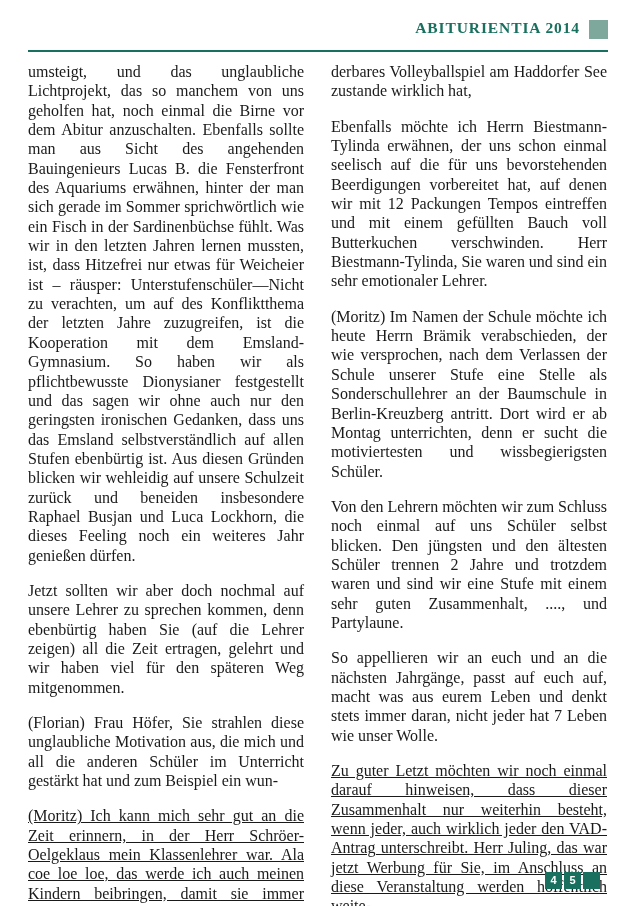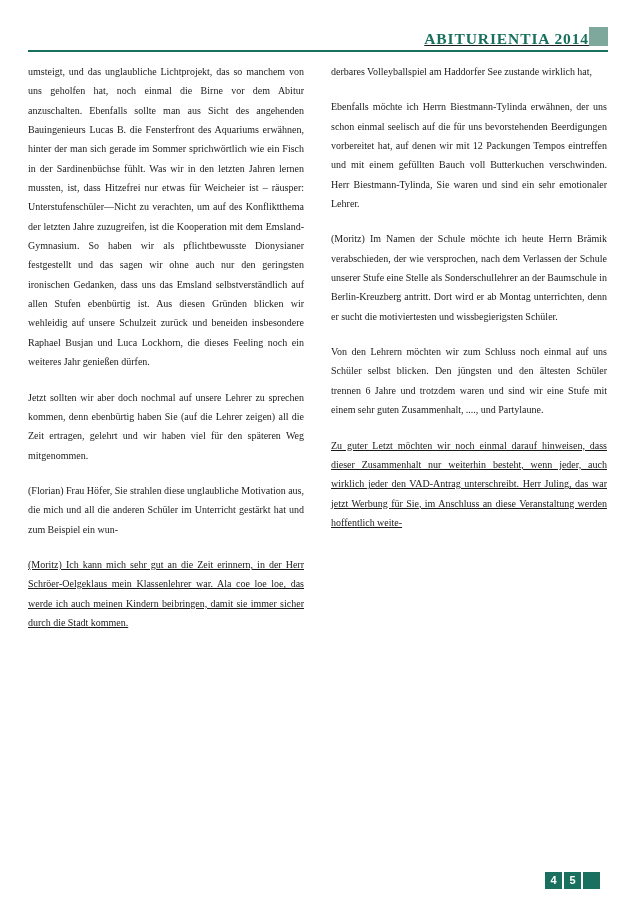--- a/index.html
+++ b/index.html
@@ -26,24 +26,24 @@
   
   .masthead {
     position: absolute;
     left: 28px;
     top: 20px;
     width: 580px;
     height: 34px;
   }
   .masthead-inner {
     display: flex;
-    align-items: flex-end;
+    align-items: flex-start;
     justify-content: flex-end;
+    gap: 9px;
     height: 26px;
-    text-decoration: underline;
   }
   .masthead-title {
     font-family: "Liberation Serif", "DejaVu Serif", serif;
     font-weight: bold;
     font-size: 15.5px;
     letter-spacing: 0.9px;
     color: #19705e;
     line-height: 1;
     white-space: nowrap;
   }
@@ -70,21 +70,21 @@
     width: 580px;
     display: flex;
     gap: 27px;
   }
   .col {
     width: 276px;
     flex: 0 0 276px;
   }
   .col p {
     margin: 0 0 16px 0;
-    font-size: 10px;
+    font-size: 16px;
     line-height: 19.35px;
     text-align: justify;
     text-justify: inter-word;
     hyphens: manual;
     word-spacing: -0.1px;
   }
   .col p:last-child {
     margin-bottom: 0;
     text-decoration: underline;
   }
@@ -131,21 +131,22 @@
       <p>umsteigt, und das unglaubliche Lichtprojekt, das so manchem von uns geholfen hat, noch einmal die Birne vor dem Abitur anzuschalten. Ebenfalls sollte man aus Sicht des angehenden Bauingenieurs Lucas B. die Fensterfront des Aquariums erwähnen, hinter der man sich gerade im Sommer sprichwörtlich wie ein Fisch in der Sardinenbüchse fühlt. Was wir in den letzten Jahren lernen mussten, ist, dass Hitzefrei nur etwas für Weicheier ist – räusper: Unterstufenschüler—Nicht zu verachten, um auf des Konfliktthema der letzten Jahre zuzugreifen, ist die Kooperation mit dem Emsland-Gymnasium. So haben wir als pflichtbewusste Dionysianer festgestellt und das sagen wir ohne auch nur den geringsten ironischen Gedanken, dass uns das Emsland selbstverständlich auf allen Stufen ebenbürtig ist. Aus diesen Gründen blicken wir wehleidig auf unsere Schulzeit zurück und beneiden insbesondere Raphael Busjan und Luca Lockhorn, die dieses Feeling noch ein weiteres Jahr genießen dürfen.</p>
       <p>Jetzt sollten wir aber doch nochmal auf unsere Lehrer zu sprechen kommen, denn ebenbürtig haben Sie (auf die Lehrer zeigen) all die Zeit ertragen, gelehrt und wir haben viel für den späteren Weg mitgenommen.</p>
       <p>(Florian) Frau Höfer, Sie strahlen diese unglaubliche Motivation aus, die mich und all die anderen Schüler im Unterricht gestärkt hat und zum Beispiel ein wun-</p>
       <p>(Moritz) Ich kann mich sehr gut an die Zeit erinnern, in der Herr Schröer-Oelgeklaus mein Klassenlehrer war. Ala coe loe loe, das werde ich auch meinen Kindern beibringen, damit sie immer sicher durch die Stadt kommen.</p>
     </div>
 
     <div class="col">
       <p>derbares Volleyballspiel am Haddorfer See zustande wirklich hat,</p>
       <p>Ebenfalls möchte ich Herrn Biestmann-Tylinda erwähnen, der uns schon einmal seelisch auf die für uns bevorstehenden Beerdigungen vorbereitet hat, auf denen wir mit 12 Packungen Tempos eintreffen und mit einem gefüllten Bauch voll Butterkuchen verschwinden. Herr Biestmann-Tylinda, Sie waren und sind ein sehr emotionaler Lehrer.</p>
       <p>(Moritz) Im Namen der Schule möchte ich heute Herrn Brämik verabschieden, der wie versprochen, nach dem Verlassen der Schule unserer Stufe eine Stelle als Sonderschullehrer an der Baumschule in Berlin-Kreuzberg antritt. Dort wird er ab Montag unterrichten, denn er sucht die motiviertesten und wissbegierigsten Schüler.</p>
-      <p>Von den Lehrern möchten wir zum Schluss noch einmal auf uns Schüler selbst blicken. Den jüngsten und den ältesten Schüler trennen 6 Jahre und trotzdem waren und sind wir eine Stufe mit einem sehr guten Zusammenhalt, ...., und Partylaune.</p>
+      <p>Von den Lehrern möchten wir zum Schluss noch einmal auf uns Schüler selbst blicken. Den jüngsten und den ältesten Schüler trennen 2 Jahre und trotzdem waren und sind wir eine Stufe mit einem sehr guten Zusammenhalt, ...., und Partylaune.</p>
+      <p>So appellieren wir an euch und an die nächsten Jahrgänge, passt auf euch auf, macht was aus eurem Leben und denkt stets immer daran, nicht jeder hat 7 Leben wie unser Wolle.</p>
       <p>Zu guter Letzt möchten wir noch einmal darauf hinweisen, dass dieser Zusammenhalt nur weiterhin besteht, wenn jeder, auch wirklich jeder den VAD-Antrag unterschreibt. Herr Juling, das war jetzt Werbung für Sie, im Anschluss an diese Veranstaltung werden hoffentlich weite-</p>
     </div>
 
   </div>
 
   <div class="folio">
     <div class="folio-box">4</div>
     <div class="folio-box">5</div>
     <div class="folio-box blank"></div>
   </div>

